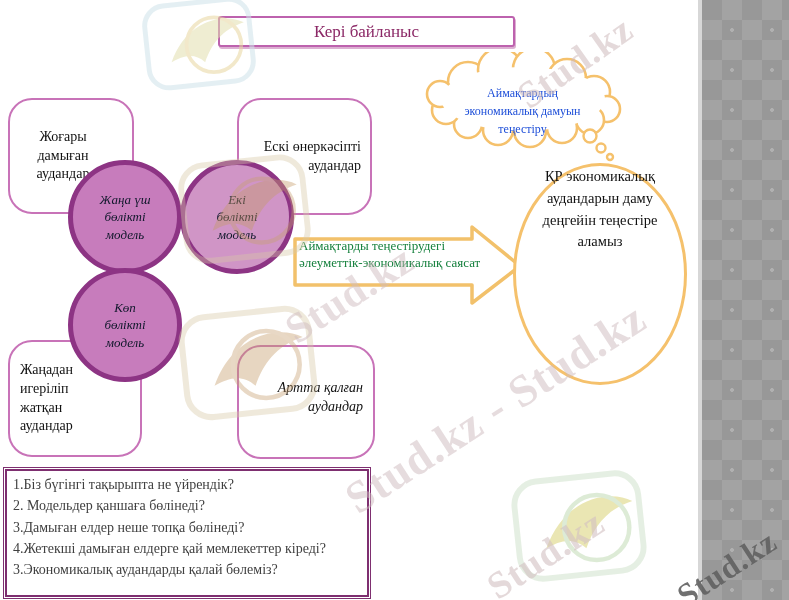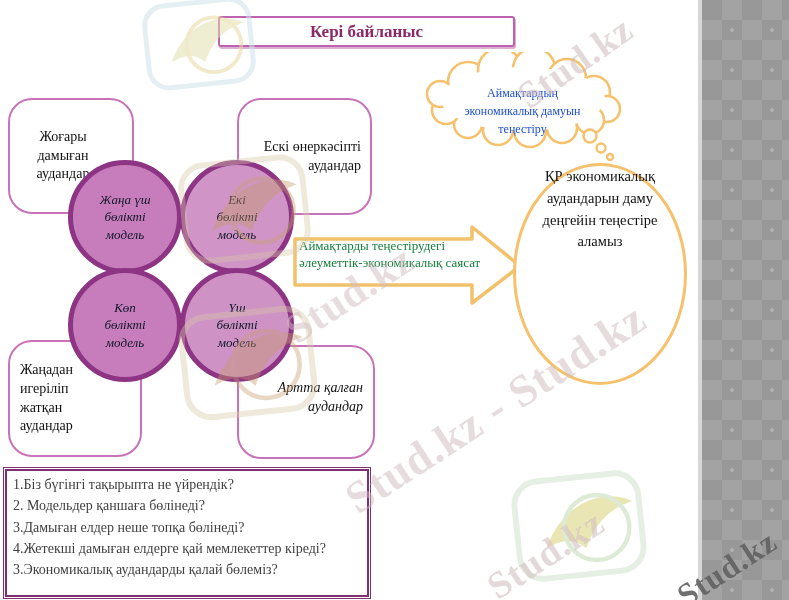--- a/index.html
+++ b/index.html
@@ -12,21 +12,21 @@
     background-image:
       linear-gradient(45deg,#a3a3a3 25%,transparent 25%,transparent 75%,#a3a3a3 75%),
       linear-gradient(45deg,#a3a3a3 25%,transparent 25%,transparent 75%,#a3a3a3 75%),
       radial-gradient(circle,#b0b0b0 1.6px,transparent 2.2px);
     background-size:40px 40px,40px 40px,40px 40px;
     background-position:0 0,20px 20px,10px 10px;}
   
   .title-box{position:absolute;left:218px;top:16px;width:293px;height:27px;z-index:5;
     background:#fff;border:2px solid #bd62ae;border-radius:3px;
     box-shadow:1px 2px 0 #dcb0d2;display:flex;align-items:center;justify-content:center;}
-  .title-box span{color:#8b2866;font-size:17px;font-weight:bold;}
+  .title-box span{color:#8b2866;font-size:17px;}
   
   .rbox{position:absolute;z-index:3;background:#fff;border:2.5px solid #c873b8;
     border-radius:24px;display:flex;align-items:center;color:#111;font-size:14px;line-height:1.34;}
   .rbox .txt{width:100%;}
   #box-tl{left:8px;top:98px;width:122px;height:112px;}
   #box-tl .txt{text-align:center;padding-left:7px;width:92px;}
   #box-tr{left:237px;top:98px;width:131px;height:113px;justify-content:flex-end;}
   #box-tr .txt{text-align:right;padding-right:9px;width:100px;}
   #box-bl{left:8px;top:340px;width:130px;height:113px;}
   #box-bl .txt{text-align:left;padding-left:10px;width:88px;}
@@ -123,23 +123,20 @@
 
   <div class="mcircle" id="circ-1">
     <div class="txt">Жаңа үш бөлікті модель</div>
   </div>
   <div class="mcircle" id="circ-3">
     <div class="txt">Көп бөлікті модель</div>
   </div>
   <div class="mcircle" id="circ-2">
     <div class="txt">Екі бөлікті модель</div>
   </div>
-  <div class="mcircle" id="circ-4">
-    <div class="txt">Үш бөлікті модель</div>
-  </div>
 
   <svg class="arrow-wrap" viewBox="288 220 240 95">
     <polygon points="295,239 472,239 472,227 520,266 472,303 472,285 295,285" fill="#ffffff" stroke="#f2c16b" stroke-width="3.5" stroke-linejoin="round"></polygon>
   </svg>
   <div class="arrow-label">Аймақтарды теңестірудегі әлеуметтік-экономикалық саясат</div>
 
   <div class="ellipse">
     <div class="txt">ҚР экономикалық аудандарын даму деңгейін теңестіре аламыз</div>
   </div>
 

